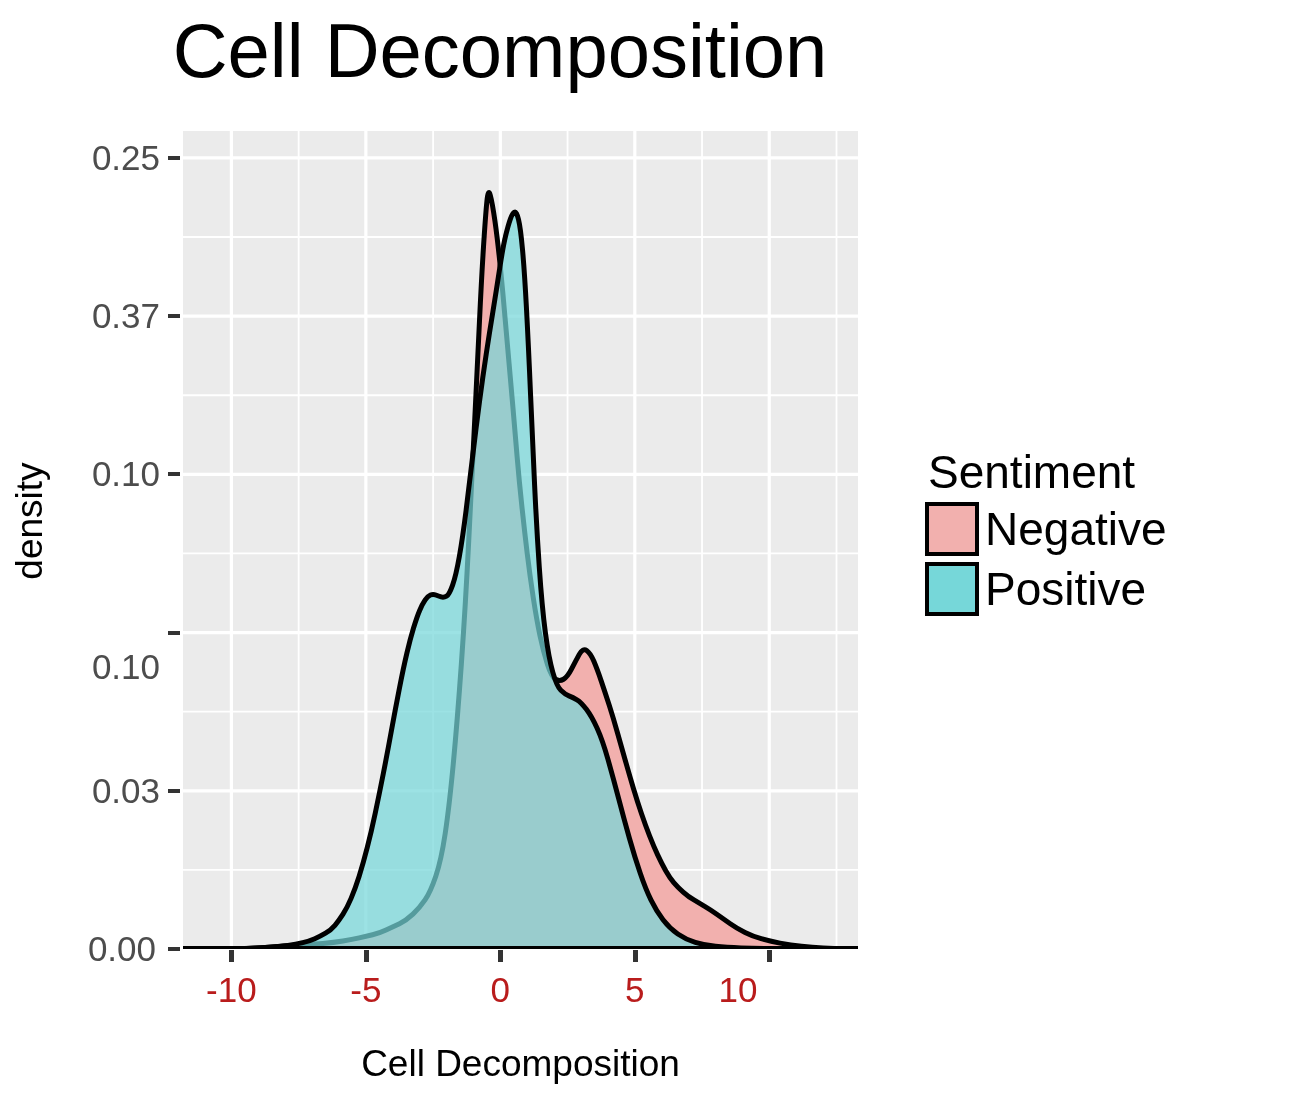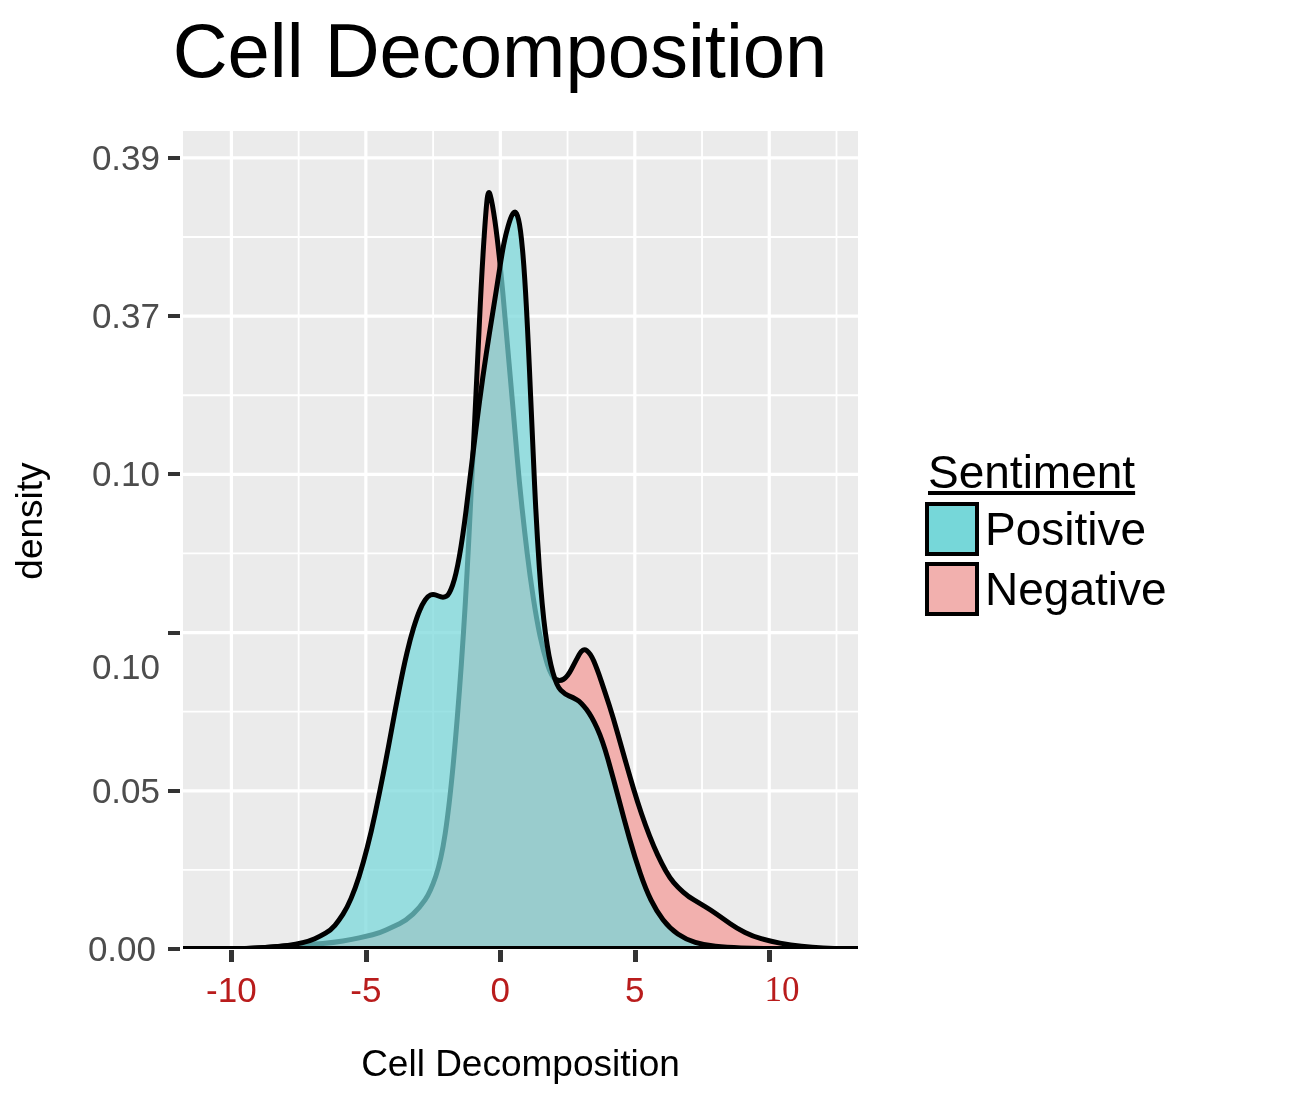--- a/index.html
+++ b/index.html
@@ -71,21 +71,20 @@
 
   
   #legend{
     position:absolute;left:925px;top:445px;
   }
   #legend-title{
     font-size:46px;line-height:54px;
     color:#000000;
     white-space:nowrap;
     margin-left:3px;
-    text-decoration:underline;
   }
   .legend-row{
     display:flex;align-items:center;
     height:60px;
   }
   .legend-key{
     width:54px;height:54px;
     border:4px solid #000000;
     box-sizing:border-box;
     flex:0 0 auto;
@@ -100,29 +99,29 @@
 </head>
 <body>
 
 <div id="plot-root">
 
   <div id="plot-title">Cell Decomposition</div>
 
   <div id="y-axis-ticks">
       <div class="y-tick-label" style="left: 56px; top: 931px; width: 100px;">0.00</div>
       <div class="y-tick-mark" style="top: 947px;"></div>
-      <div class="y-tick-label" style="left: 60px; top: 772.779px; width: 100px;">0.05</div>
+      <div class="y-tick-label" style="left: 60px; top: 772.779px; width: 100px;">0.03</div>
       <div class="y-tick-mark" style="top: 788.779px;"></div>
       <div class="y-tick-label" style="left: 60px; top: 614.559px; width: 100px; margin-top: 34px;">0.10</div>
       <div class="y-tick-mark" style="top: 630.559px;"></div>
       <div class="y-tick-label" style="left: 60px; top: 456.338px; width: 100px;">0.10</div>
       <div class="y-tick-mark" style="top: 472.338px;"></div>
       <div class="y-tick-label" style="left: 60px; top: 298.118px; width: 100px;">0.37</div>
       <div class="y-tick-mark" style="top: 314.118px;"></div>
-      <div class="y-tick-label" style="left: 60px; top: 139.897px; width: 100px;">0.39</div>
+      <div class="y-tick-label" style="left: 60px; top: 139.897px; width: 100px;">0.25</div>
       <div class="y-tick-mark" style="top: 155.897px;"></div>
     </div>
 
   <div id="panel">
     <svg id="panel-svg" width="675" height="818">
         <g>
           <line x1="48.40637450199205" y1="0" x2="48.40637450199205" y2="818" stroke="#FFFFFF" stroke-width="3.2"></line>
           <line x1="115.6374501992032" y1="0" x2="115.6374501992032" y2="818" stroke="#FFFFFF" stroke-width="1.8"></line>
           <line x1="182.86852589641435" y1="0" x2="182.86852589641435" y2="818" stroke="#FFFFFF" stroke-width="3.2"></line>
           <line x1="250.0996015936255" y1="0" x2="250.0996015936255" y2="818" stroke="#FFFFFF" stroke-width="1.8"></line>
@@ -154,34 +153,34 @@
 
   <div id="x-axis-ticks">
       <div class="x-tick-label" style="left: 171.406px;">-10</div>
       <div class="x-tick-mark" style="left: 229.406px;"></div>
       <div class="x-tick-label" style="left: 305.869px;">-5</div>
       <div class="x-tick-mark" style="left: 363.869px;"></div>
       <div class="x-tick-label" style="left: 440.331px;">0</div>
       <div class="x-tick-mark" style="left: 498.331px;"></div>
       <div class="x-tick-label" style="left: 574.793px;">5</div>
       <div class="x-tick-mark" style="left: 632.793px;"></div>
-      <div class="x-tick-label" style="left: 722px; font-family: Liberation Serif, serif;">10</div>
+      <div class="x-tick-label" style="left: 678px;">10</div>
       <div class="x-tick-mark" style="left: 767.255px;"></div>
     </div>
 
   <div id="x-axis-title">Cell Decomposition</div>
   <div id="y-axis-title">density</div>
 
   <div id="legend">
     <div id="legend-title">Sentiment</div>
     <div id="legend-items">
         <div class="legend-row">
+          <div class="legend-key" style="background: rgb(242, 176, 174);"></div>
+          <div class="legend-label">Negative</div>
+        </div>
+        <div class="legend-row">
           <div class="legend-key" style="background: rgb(118, 215, 217);"></div>
           <div class="legend-label">Positive</div>
-        </div>
-        <div class="legend-row">
-          <div class="legend-key" style="background: rgb(242, 176, 174);"></div>
-          <div class="legend-label">Negative</div>
         </div>
       </div>
   </div>
 
 </div>
 
 </body></html>

